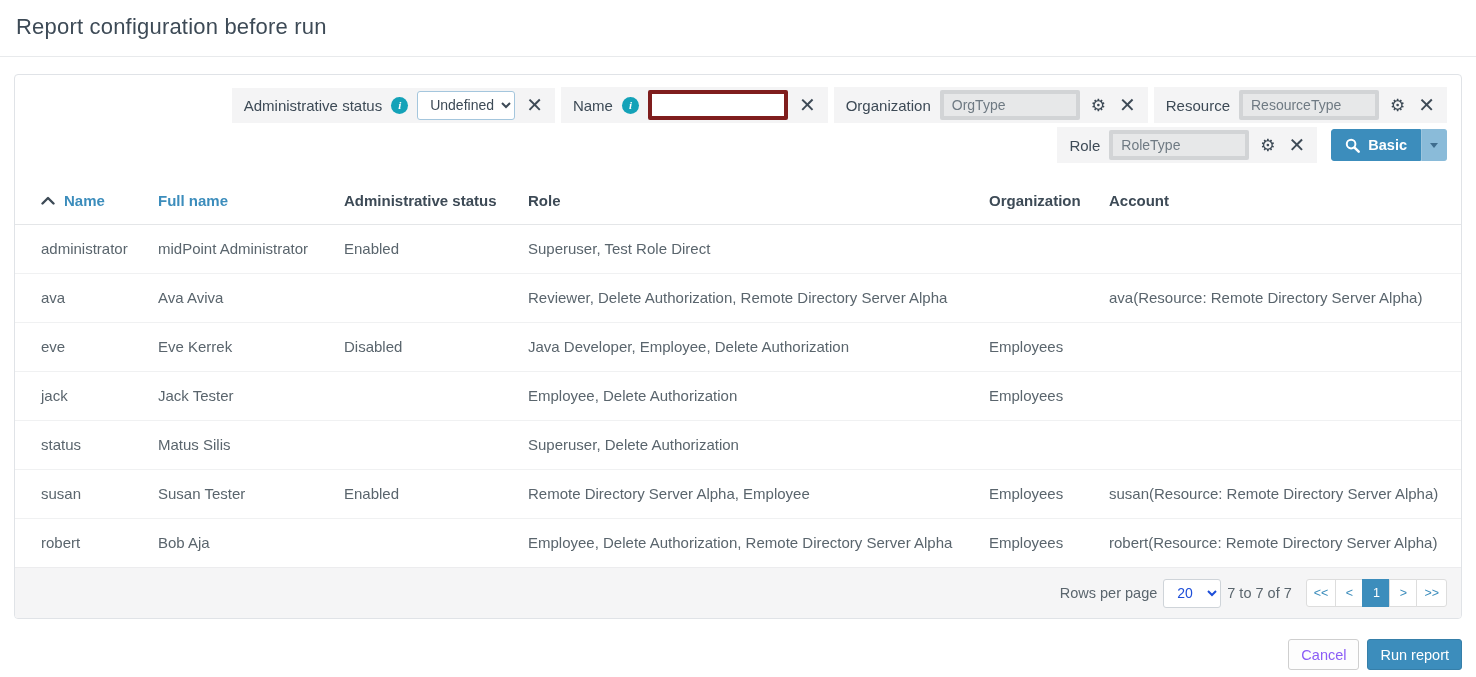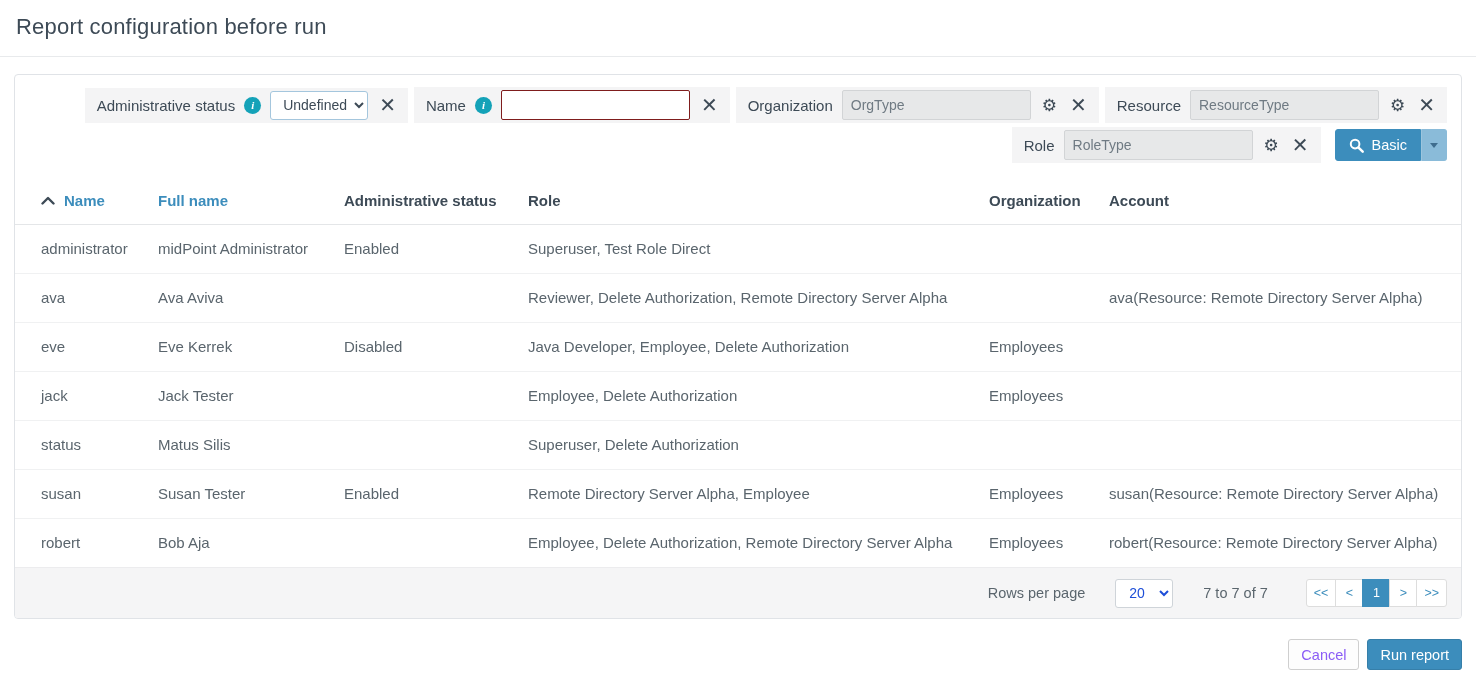--- a/index.html
+++ b/index.html
@@ -19,34 +19,34 @@
   .filter-row { display: flex; justify-content: flex-end; align-items: center; gap: 6px; }
   .filter-item { display: inline-flex; align-items: center; gap: 9px; background: #f4f4f5;
     padding: 3px 10px 3px 12px; min-height: 34px; }
   .filter-label { font-size: 15px; color: #3d4a56; white-space: nowrap; }
   .info-icon { width: 17px; height: 17px; border-radius: 50%; background: #14a2b8; color: #fff;
     font-size: 11px; font-weight: bold; display: inline-flex; align-items: center;
     justify-content: center; font-family: "Liberation Serif", serif; font-style: italic; cursor: pointer; }
   .filter-select { height: 29px; min-width: 95px; border: 1px solid #a4c6dd; border-radius: 3px;
     background: #fff; color: #3d4a56; font-size: 14px; padding: 0 4px 0 8px;
     font-family: "Liberation Sans", sans-serif; }
-  .filter-input { height: 30px; width: 189px; border: 1px solid #7f1d1d; border-radius: 2px;
+  .filter-input { height: 30px; width: 140px; border: 4px solid #7f1d1d; border-radius: 2px;
     background: #fff; font-size: 14px; padding: 0 8px; color: #3d4a56;
     font-family: "Liberation Sans", sans-serif; }
   .filter-input.disabled { background: #e7e8e9; border-color: #d2d4d6; }
   .filter-input.disabled::placeholder, .filter-input::placeholder { color: #6f7a83; opacity: 1; }
   .icon-btn { background: none; border: none; cursor: pointer; color: #3d4a56; display: inline-flex;
     align-items: center; padding: 2px; }
   .gear-icon { font-size: 17px; line-height: 1; }
   .clear-icon { font-size: 20px; line-height: 1; font-weight: 400; }
 
   .search-split { display: inline-flex; margin-left: 8px; }
   .search-btn { display: inline-flex; align-items: center; gap: 8px; background: #3c8dbc;
     color: #fff; border: 1px solid #3c8dbc; border-radius: 3px 0 0 3px; height: 32px;
-    padding: 0 13px; font-size: 14.5px; font-weight: normal; cursor: pointer;
+    padding: 0 13px; font-size: 14.5px; font-weight: bold; cursor: pointer;
     font-family: "Liberation Sans", sans-serif; }
   .search-caret-btn { width: 26px; background: #8abbd9; border: 1px solid #8abbd9;
     border-left: 1px solid #9cc5de; border-radius: 0 3px 3px 0; cursor: pointer;
     display: inline-flex; align-items: center; justify-content: center; }
   .caret-down { width: 0; height: 0; border-left: 4px solid transparent;
     border-right: 4px solid transparent; border-top: 5px solid #3f6d8e; }
 
   
   table { width: 100%; border-collapse: collapse; table-layout: fixed; }
   thead th { text-align: left; font-size: 15px; font-weight: bold; color: #3d4a56;
@@ -55,21 +55,21 @@
   th.first-col, td.first-col { padding-left: 26px; }
   .sort-wrap { display: inline-flex; align-items: center; gap: 9px; }
   .sort-icon { display: inline-flex; }
   tbody td { height: 49px; font-size: 15px; color: #5a656d; border-bottom: 1px solid #f0f1f2;
     padding: 0 10px 0 0; vertical-align: middle; overflow: hidden; white-space: nowrap;
     text-overflow: ellipsis; }
   tbody tr:last-child td { border-bottom: none; }
 
   
   .table-footer { background: #f5f5f6; border-top: 1px solid #ececee; height: 51px;
-    display: flex; align-items: center; justify-content: flex-end; gap: 30px; padding: 0 14px; }
+    display: flex; align-items: center; justify-content: flex-end; gap: 6px; padding: 0 14px; }
   .rpp-label, .range-text { font-size: 14.5px; color: #5a656d; }
   .rpp-select { height: 29px; min-width: 58px; border: 1px solid #cfd4d9; border-radius: 3px;
     background: #fff; font-size: 14px; color: #1d4ed8; padding: 0 4px 0 9px;
     font-family: "Liberation Sans", sans-serif; }
   .paging { display: inline-flex; margin-left: 8px; }
   .page-btn { min-width: 28px; height: 28px; background: #fff; border: 1px solid #ddd;
     margin-left: -1px; color: #3c8dbc; font-size: 12.5px; display: inline-flex;
     align-items: center; justify-content: center; cursor: pointer; padding: 0 7px;
     font-family: "Liberation Sans", sans-serif; }
   .page-btn:first-child { border-radius: 3px 0 0 3px; margin-left: 0; }

